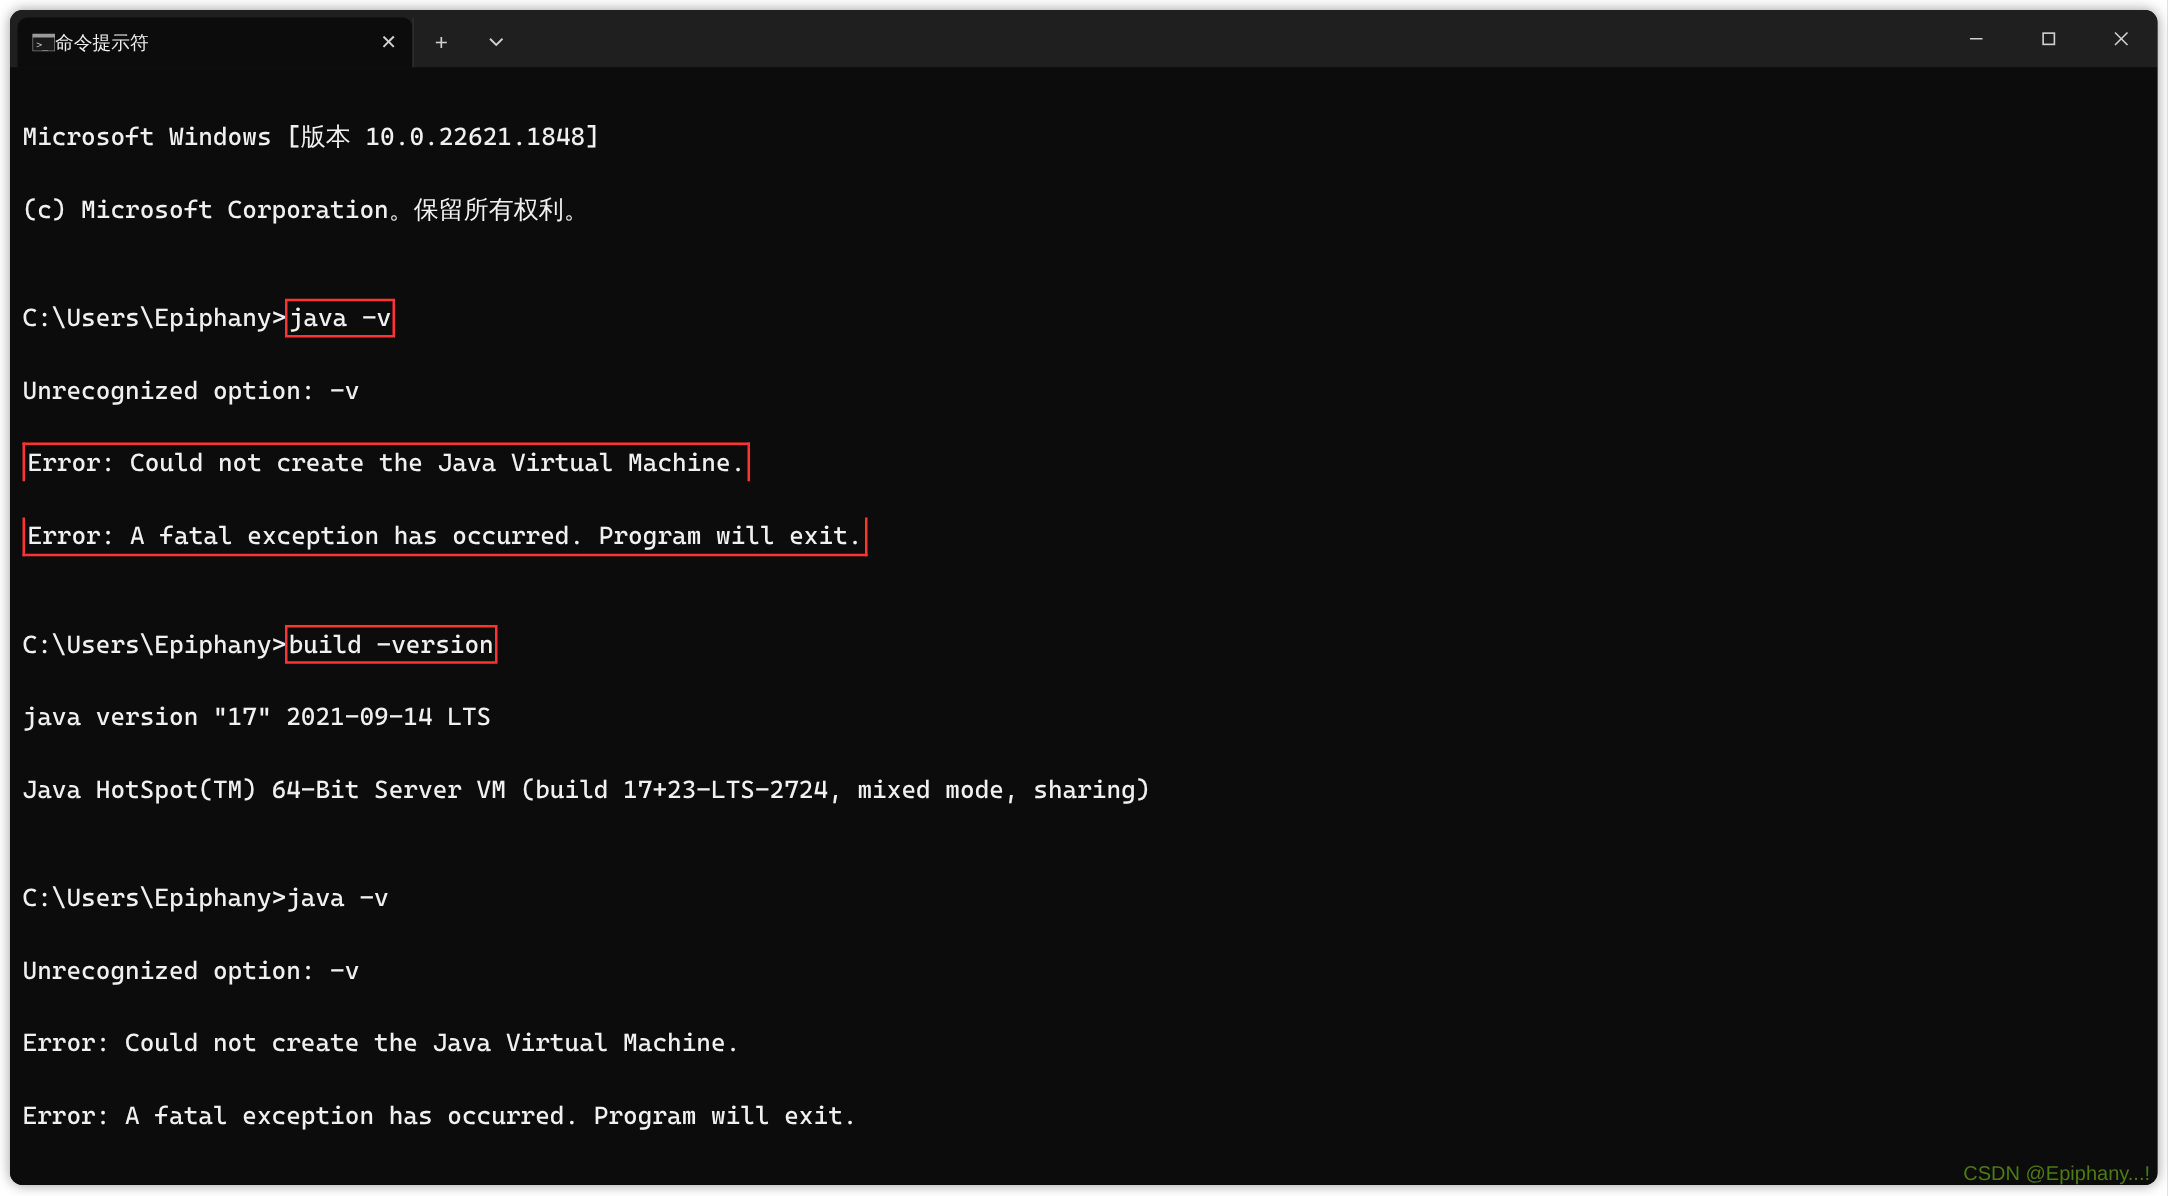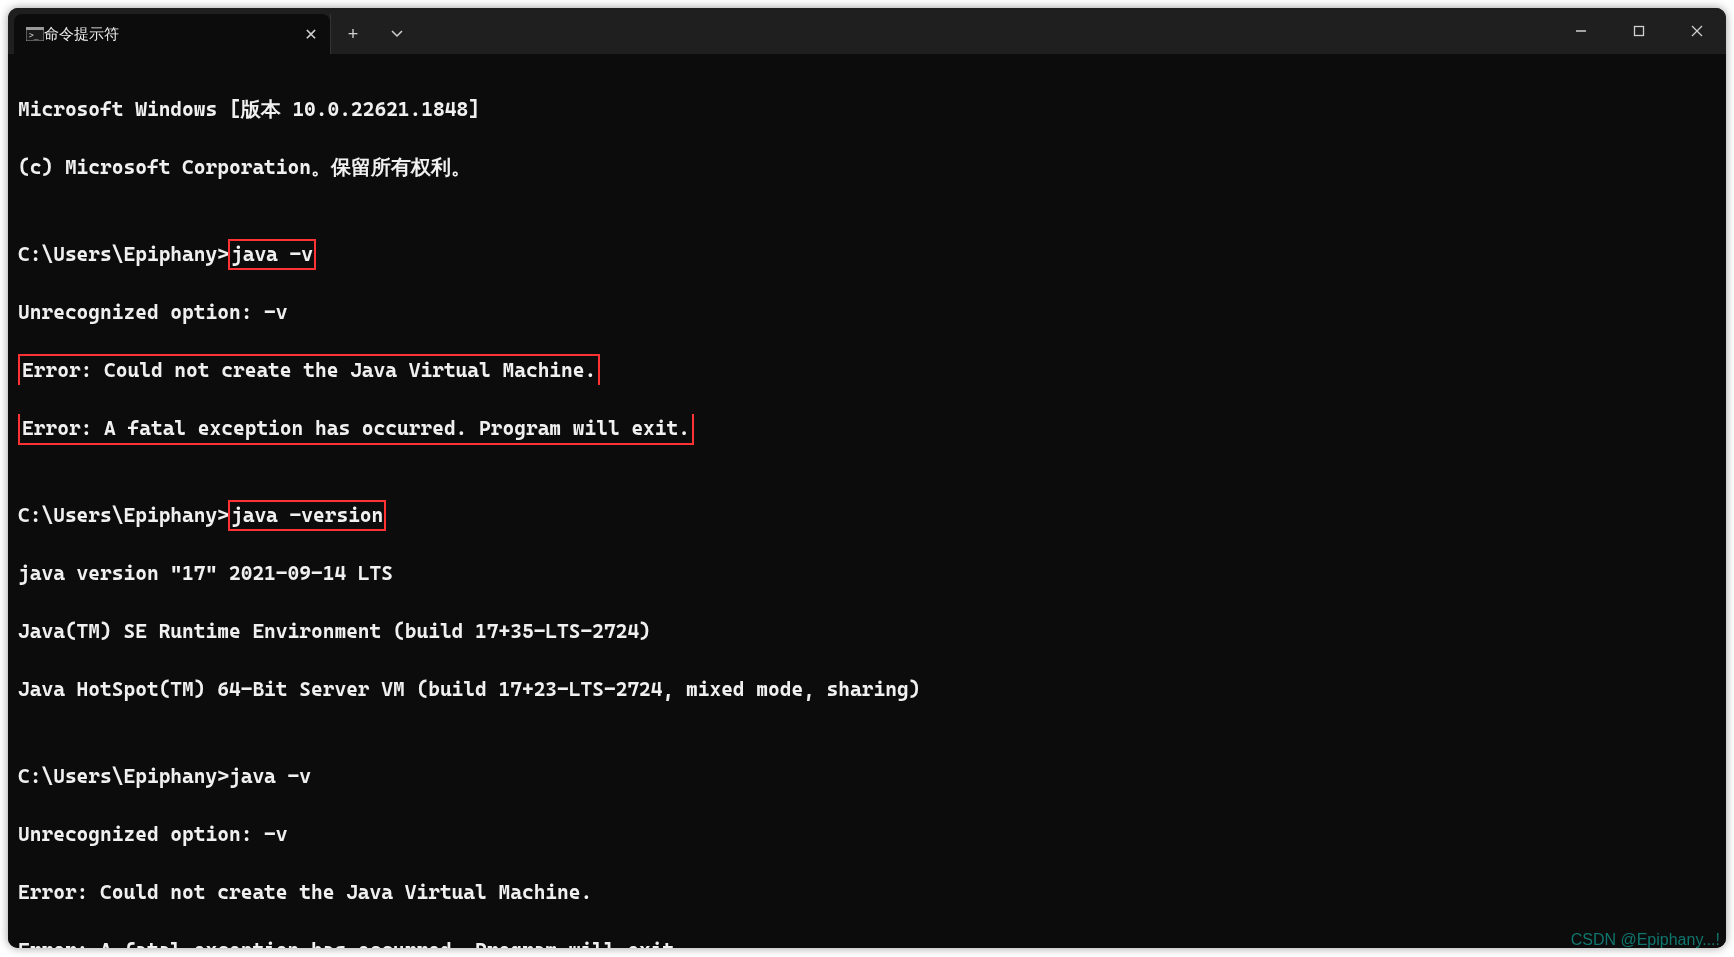--- a/index.html
+++ b/index.html
@@ -99,39 +99,39 @@
     flex: 1;
     background: #0c0c0c;
     color: #f0f0f0;
     font-family: "Cascadia Mono", "Consolas", "Courier New", monospace;
     font-size: 20px;
     line-height: 29px;
     padding: 12px 10px 4px 10px;
     white-space: pre;
     position: relative;
   }
-  .line { display:block; height:29px;font-weight:bold; }
+  .line { display:block; height:29px; }
   .blank { height:29px; }
   .hl {
     outline: 2px solid #ff3333;
     outline-offset: -1px;
     display:inline-block;
     padding: 0 2px;
   }
   .hl-block {
     border: 2px solid #ff3333;
     display: inline-block;
     padding: 0 2px;
     margin: -2px 0;
   }
   .watermark {
     position: absolute;
     right: 14px;
     bottom: 8px;
-    color: #0f766e;
+    color: #4d7c0f;
     font-size: 16px;
     font-family: "Segoe UI", Arial, sans-serif;
   }
 </style>
 </head>
 <body>
 <div class="wrap">
 
 <div class="term-window">
   <div class="titlebar">
@@ -174,23 +174,22 @@
 
   <div class="terminal-body">
 <span class="line">Microsoft Windows [版本 10.0.22621.1848]</span>
 <span class="line">(c) Microsoft Corporation。保留所有权利。</span>
 <span class="blank"></span>
 <span class="line"><span>C:\Users\Epiphany&gt;</span><span class="hl">java -v</span></span>
 <span class="line">Unrecognized option: -v</span>
 <span class="line"><span class="hl-block" style="border-bottom:none">Error: Could not create the Java Virtual Machine.</span></span>
 <span class="line"><span class="hl-block" style="border-top:none">Error: A fatal exception has occurred. Program will exit.</span></span>
 <span class="blank"></span>
-<span class="line"><span>C:\Users\Epiphany&gt;</span><span class="hl">java -version</span></span>
+<span class="line"><span>C:\Users\Epiphany&gt;</span><span class="hl">build -version</span></span>
 <span class="line">java version "17" 2021-09-14 LTS</span>
-<span class="line">Java(TM) SE Runtime Environment (build 17+35-LTS-2724)</span>
 <span class="line">Java HotSpot(TM) 64-Bit Server VM (build 17+23-LTS-2724, mixed mode, sharing)</span>
 <span class="blank"></span>
 <span class="line"><span>C:\Users\Epiphany&gt;</span><span>java -v</span></span>
 <span class="line">Unrecognized option: -v</span>
 <span class="line">Error: Could not create the Java Virtual Machine.</span>
 <span class="line">Error: A fatal exception has occurred. Program will exit.</span>
 <span class="blank"></span>
 
   </div>
 </div>

